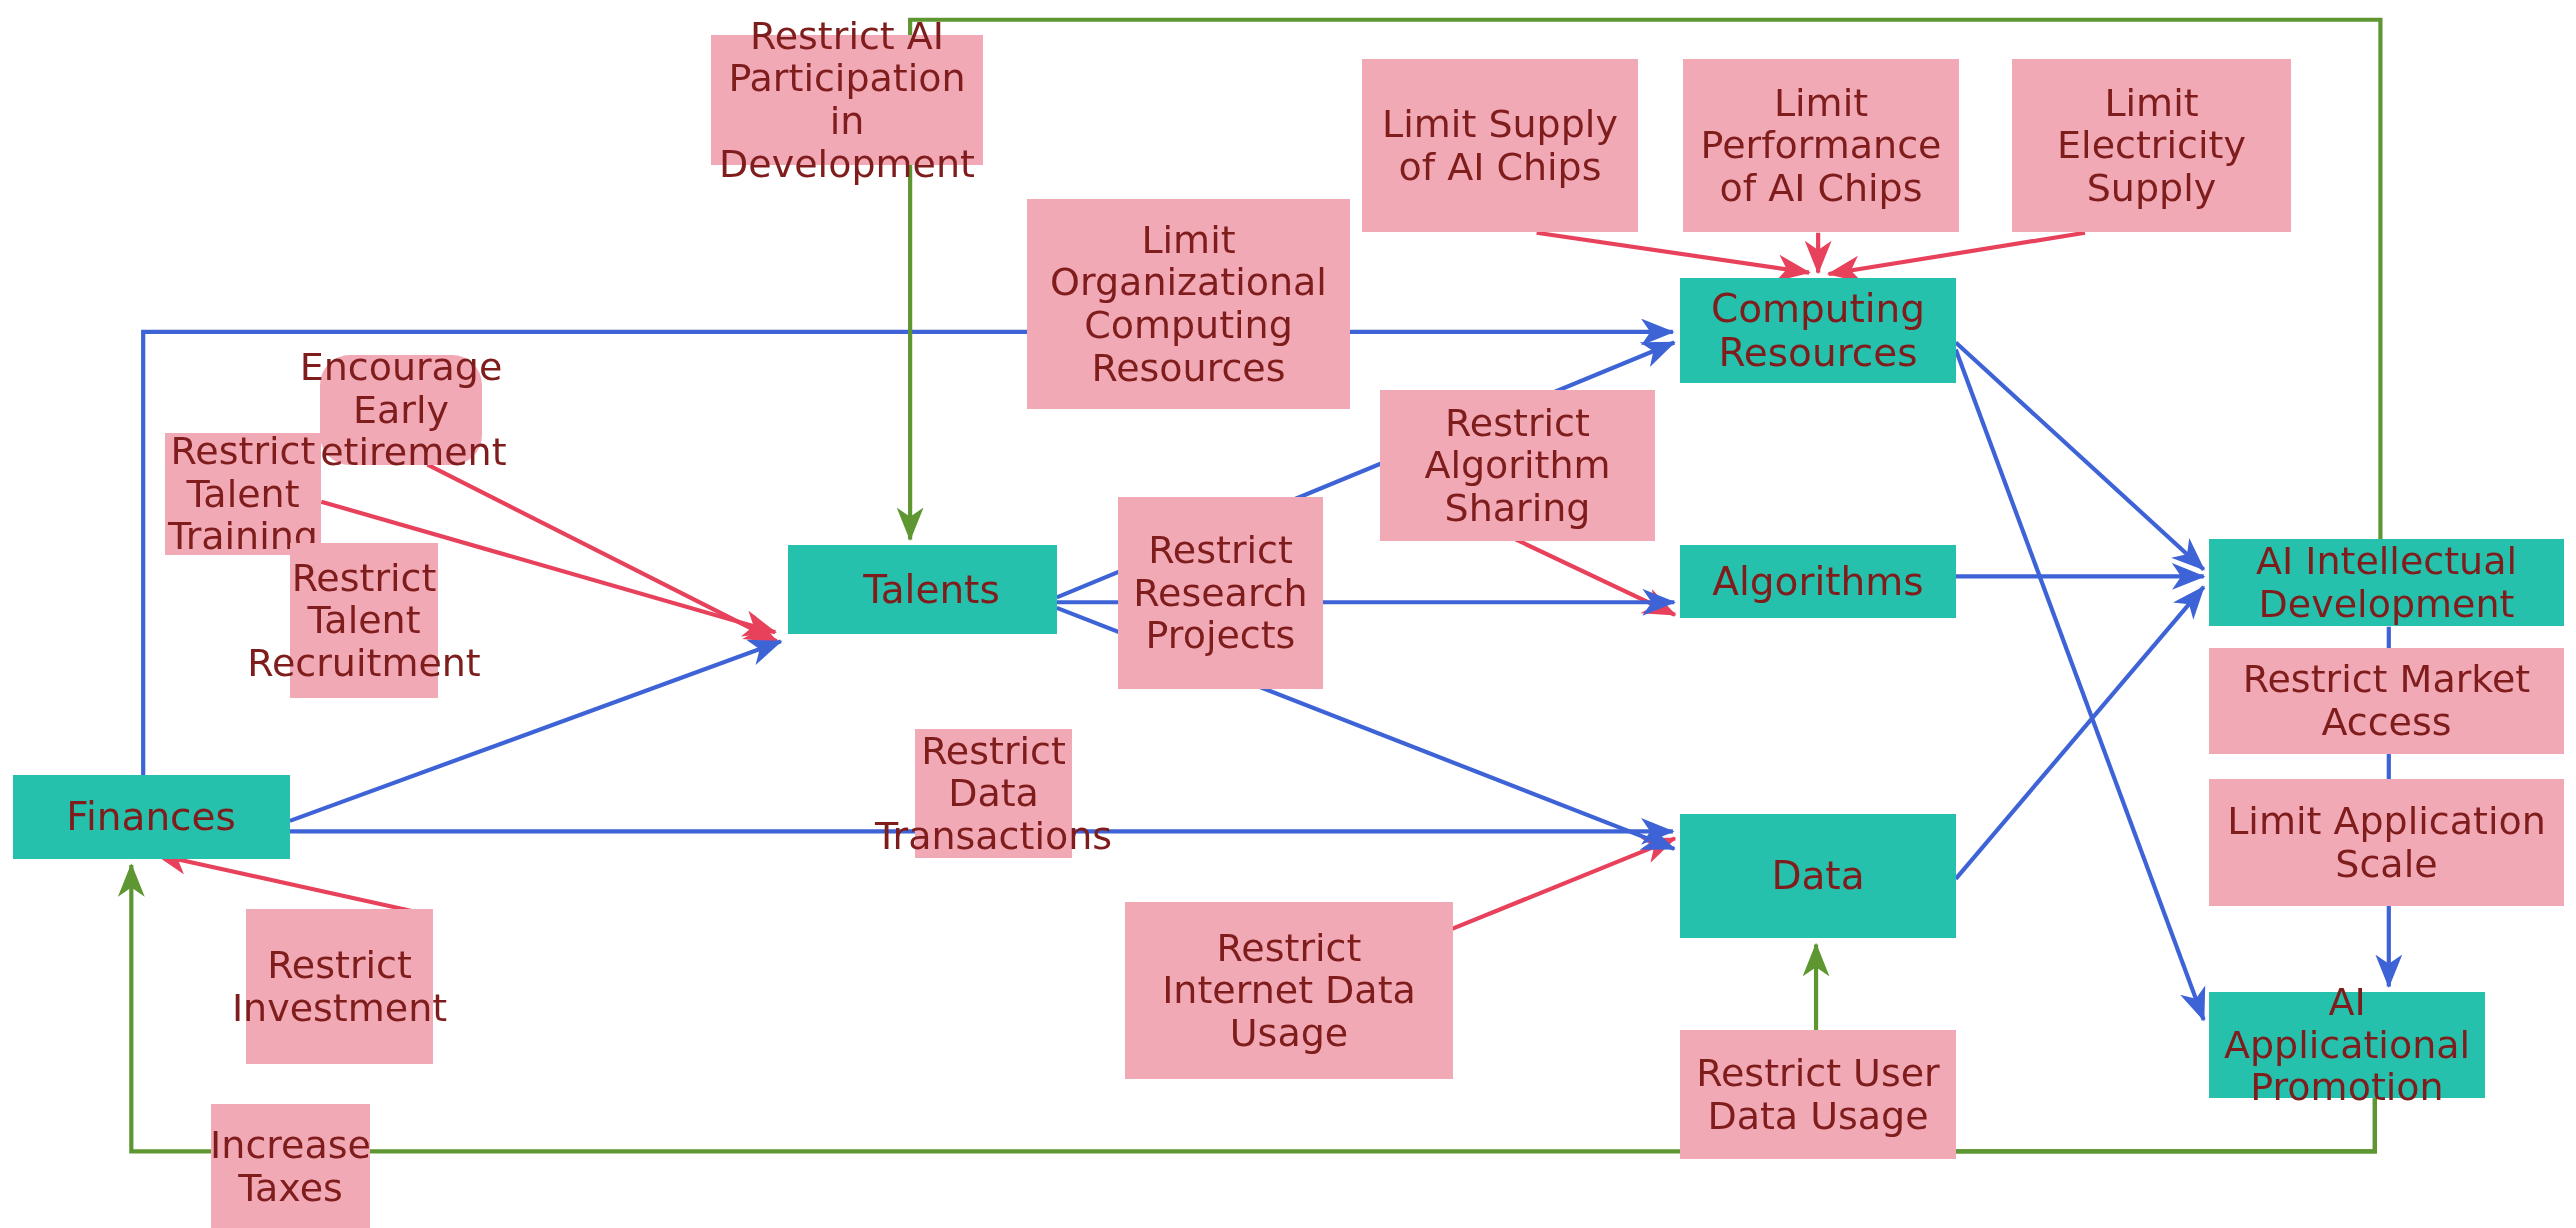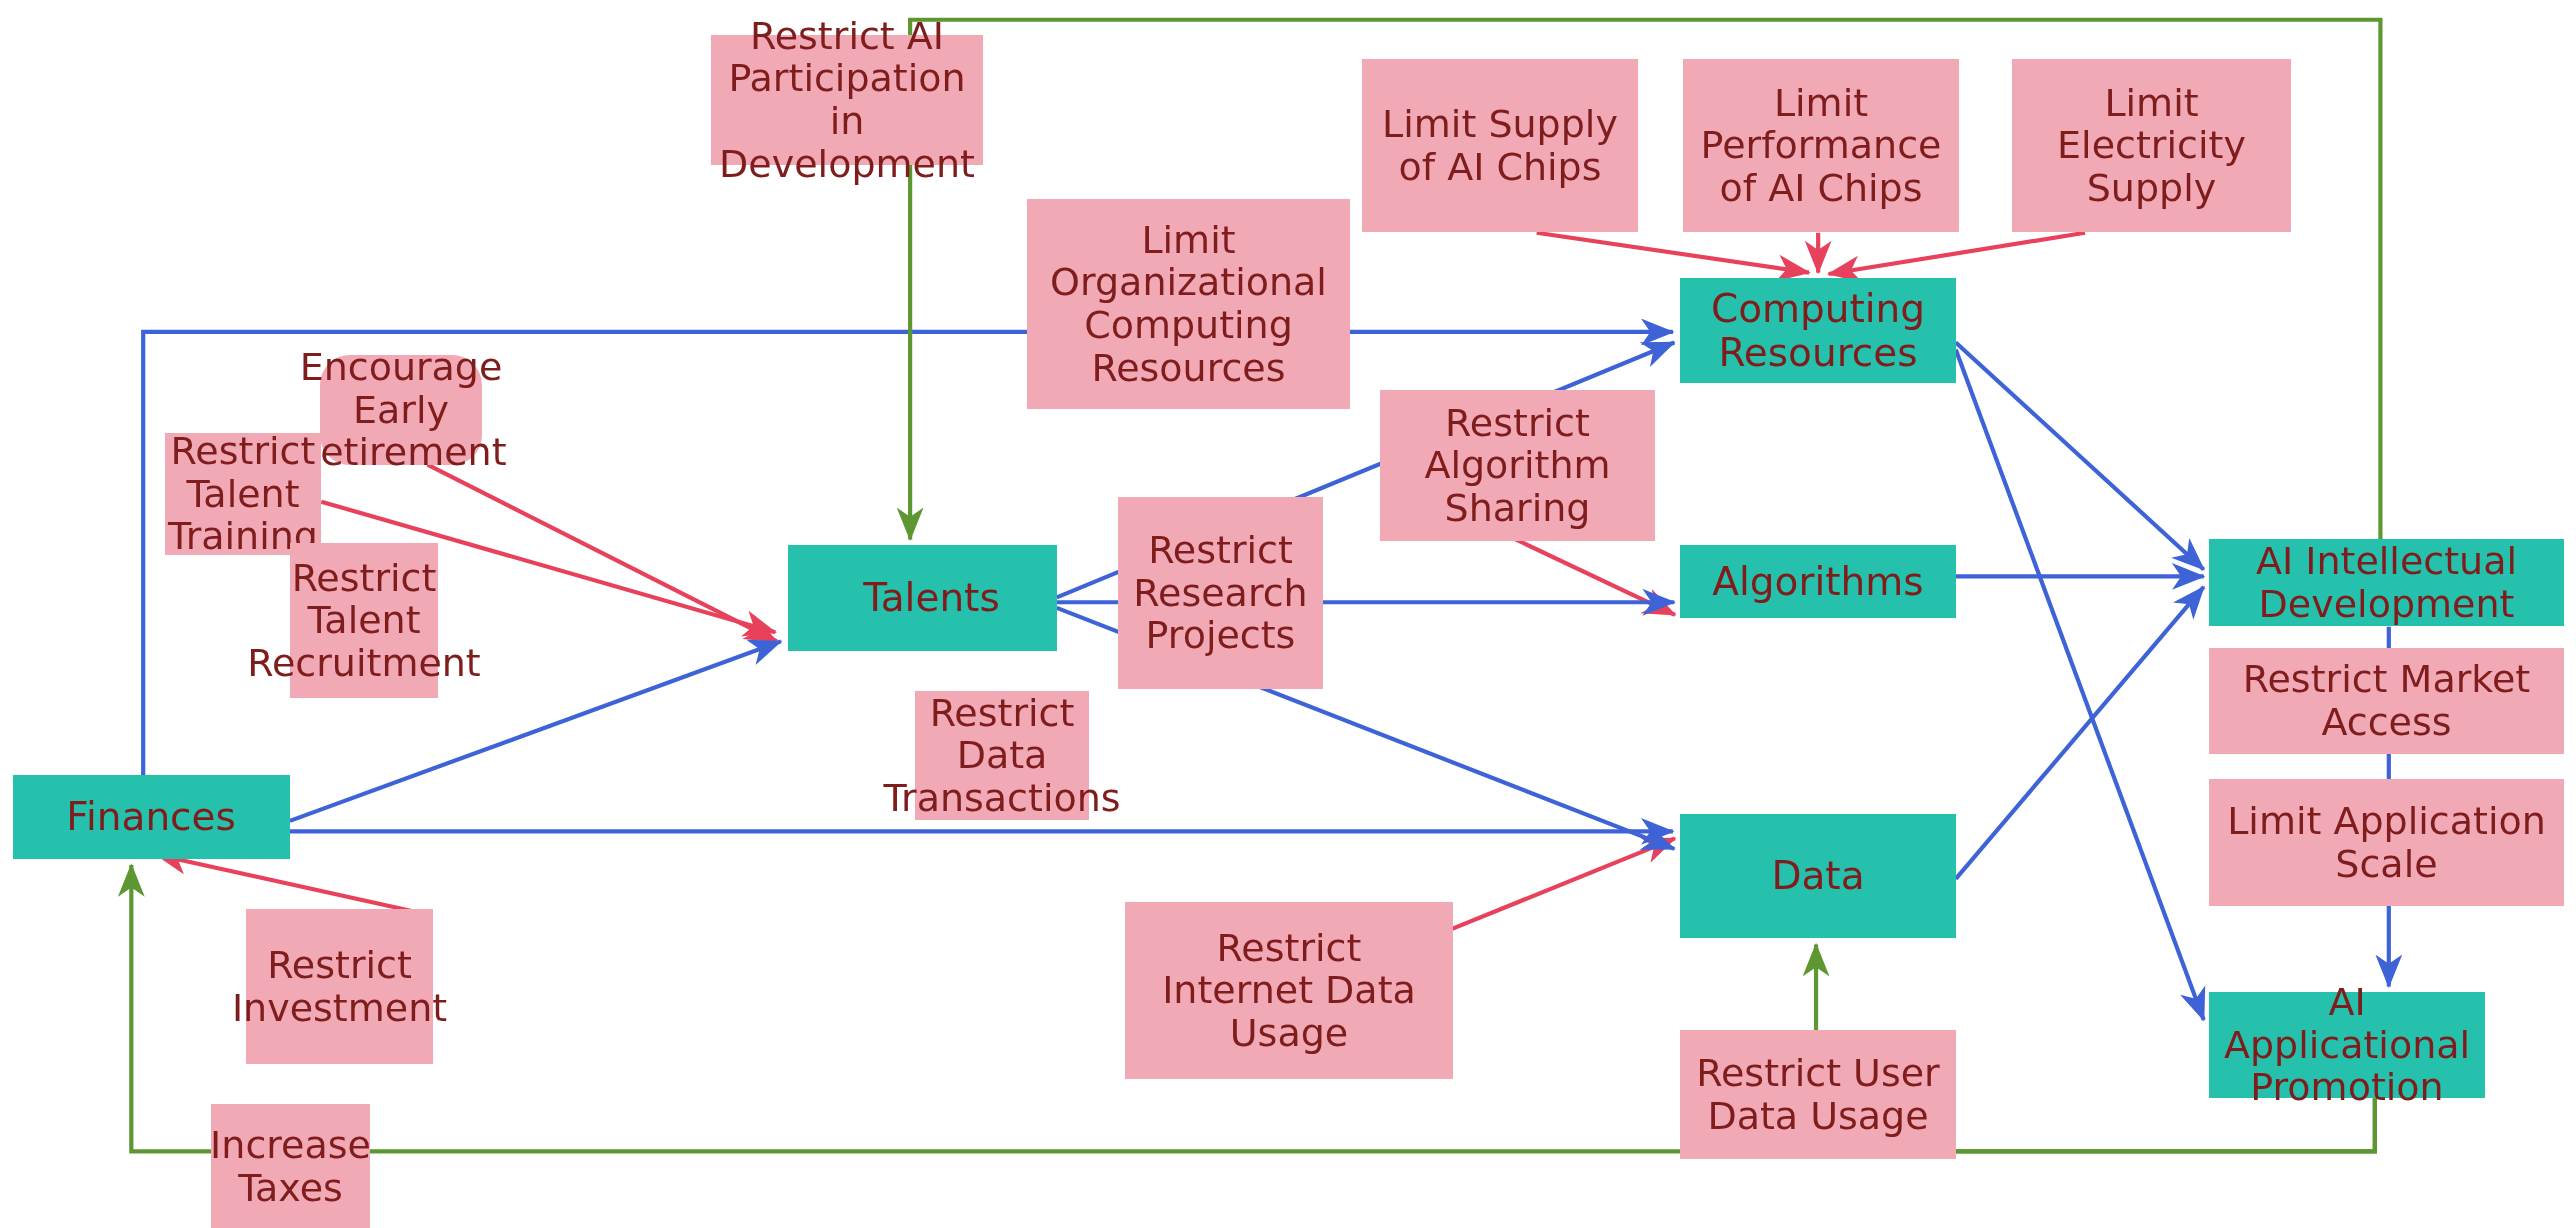--- a/index.html
+++ b/index.html
@@ -87,21 +87,21 @@
 
         <path d="M3400,1572 L3400,1648 L188,1648 L188,1238"></path>
 
         <path d="M3400,1572 L3400,1648 L2600,1648 L2600,1352"></path>
       </g>
     </g>
   </svg>
 
   <div class="node teal n-fs56" style="left:12.6px;top:775px;width:277px;height:84px;">Finances</div>
 
-  <div class="node teal n-fs56" style="left:788px;top:545px;width:269px;height:106px;padding-left:18px;">Talents</div>
+  <div class="node teal n-fs56" style="left:788px;top:545px;width:269px;height:89px;padding-left:18px;">Talents</div>
 
   <div class="node teal n-fs56" style="left:1680px;top:278px;width:276px;height:105px;">Computing
 Resources</div>
 
   <div class="node teal n-fs56" style="left:1680px;top:545px;width:276px;height:73px;">Algorithms</div>
 
   <div class="node teal n-fs56" style="left:1680px;top:814px;width:276px;height:124px;">Data</div>
 
   <div class="node teal n-fs54" style="left:2209px;top:539px;width:355px;height:87px;">AI Intellectual
 Development</div>
@@ -142,21 +142,21 @@
 Recruitment</div>
 
   <div class="node pink n-fs54" style="left:1118px;top:497px;width:205px;height:192px;">Restrict
 Research
 Projects</div>
 
   <div class="node pink n-fs54" style="left:1380px;top:390px;width:275px;height:151px;">Restrict
 Algorithm
 Sharing</div>
 
-  <div class="node pink n-fs54" style="left:915px;top:691px;width:174px;height:129px;">Restrict Data
+  <div class="node pink n-fs54" style="left:915px;top:729px;width:157px;height:129px;">Restrict Data
 Transactions</div>
 
   <div class="node pink n-fs54" style="left:1125px;top:902px;width:328px;height:177px;">Restrict
 Internet Data
 Usage</div>
 
   <div class="node pink n-fs54" style="left:1680px;top:1030px;width:276px;height:129px;">Restrict User
 Data Usage</div>
 
   <div class="node pink n-fs54" style="left:246px;top:909px;width:187px;height:155px;">Restrict

